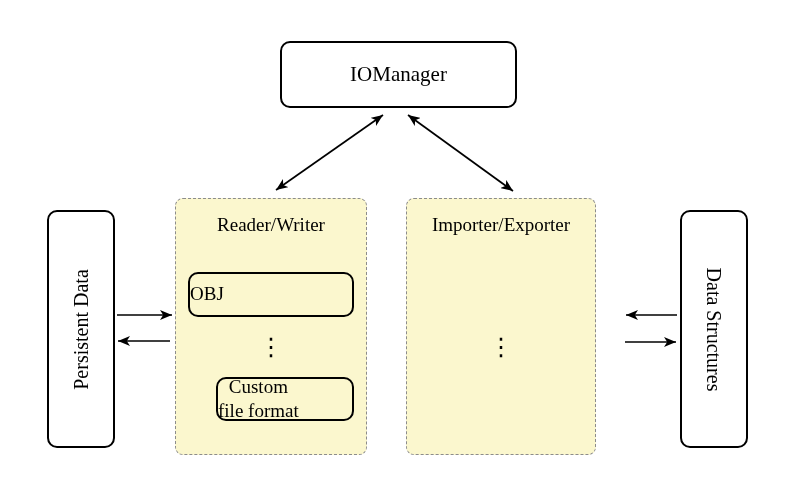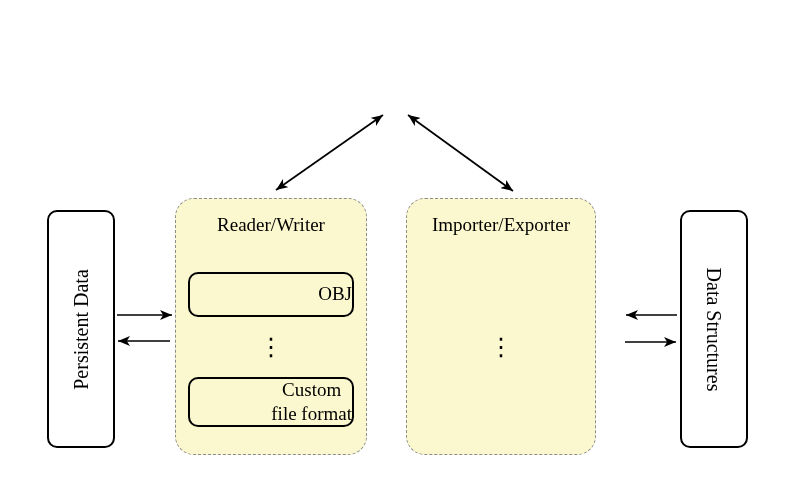--- a/index.html
+++ b/index.html
@@ -39,47 +39,47 @@
     width: 237px; height: 67px;
     font-size: 21px;
   }
 
   .panel {
     position: absolute;
     top: 198px;
     height: 257px;
     background: var(--panel-fill, #FBF7CE);
     border: 1.6px dashed var(--panel-border, #8C8C8C);
-    border-radius: 19px;
+    border-radius: 8px;
   }
   .panel-left  { left: 175px; width: 192px; }
   .panel-right { left: 406px; width: 190px; }
 
   .panel-title {
     text-align: center;
     margin-top: 15px;
     font-size: 19px;
   }
 
   .inner-box {
     position: absolute;
     left: 12px; right: 12px;
     display: flex;
     align-items: center;
-    justify-content: flex-end;
+    justify-content: flex-start;
     background: var(--panel-fill, #FBF7CE);
     border: 2.6px solid var(--box-border, #000000);
     border-radius: 10px;
     font-size: 19px;
     text-align: center;
     white-space: pre-line;
     line-height: 1.28;
   }
   .inner-top    { top: 73px;  height: 45px; }
-  .inner-bottom { top: 178px; height: 50px; }
+  .inner-bottom { top: 178px; height: 44px; margin-left: 28px; }
 
   .dots {
     position: absolute;
     top: 133px;
     left: 0; right: 0;
     text-align: center;
     font-size: 24px;
     line-height: 30px;
   }
 
@@ -112,20 +112,23 @@
       </marker>
     </defs>
     <line x1="383" y1="115" x2="276" y2="190" marker-start="url(#ah)" marker-end="url(#ah)"></line>
     <line x1="408" y1="115" x2="513" y2="191" marker-start="url(#ah)" marker-end="url(#ah)"></line>
     <line x1="117" y1="315" x2="172" y2="315" marker-end="url(#ah)"></line>
     <line x1="170" y1="341" x2="118" y2="341" marker-end="url(#ah)"></line>
     <line x1="677" y1="315" x2="626" y2="315" marker-end="url(#ah)"></line>
     <line x1="625" y1="342" x2="676" y2="342" marker-end="url(#ah)"></line>
   </svg>
 
+  <div class="node iomanager">
+    <span>IOManager</span>
+  </div>
 
   <div class="panel panel-left">
     <div class="panel-title">Reader/Writer</div>
     <div class="inner-box inner-top">
       <span>OBJ</span>
     </div>
     <div class="dots">⋮</div>
     <div class="inner-box inner-bottom">
       <span>Custom
 file format</span>

